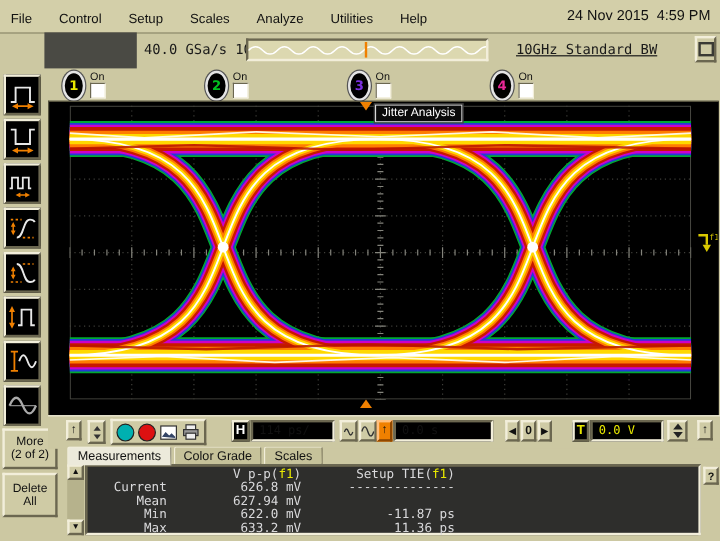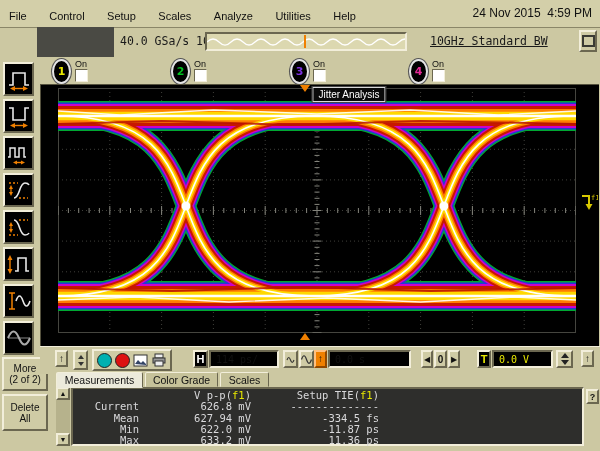--- a/index.html
+++ b/index.html
@@ -325,21 +325,20 @@
         <span class="c-tie"><span>Setup TIE(</span><span class="f1">f1</span><span>)</span></span>
       </div>
       <div class="mrow">
         <span class="c-label">Current</span>
         <span class="c-vpp">626.8 mV</span>
         <span class="c-tie">--------------</span>
       </div>
       <div class="mrow">
         <span class="c-label">Mean</span>
         <span class="c-vpp">627.94 mV</span>
-        <span class="c-tie">-334.5 fs</span>
       </div>
       <div class="mrow">
         <span class="c-label">Min</span>
         <span class="c-vpp">622.0 mV</span>
         <span class="c-tie">-11.87 ps</span>
       </div>
       <div class="mrow">
         <span class="c-label">Max</span>
         <span class="c-vpp">633.2 mV</span>
         <span class="c-tie">11.36 ps</span>

